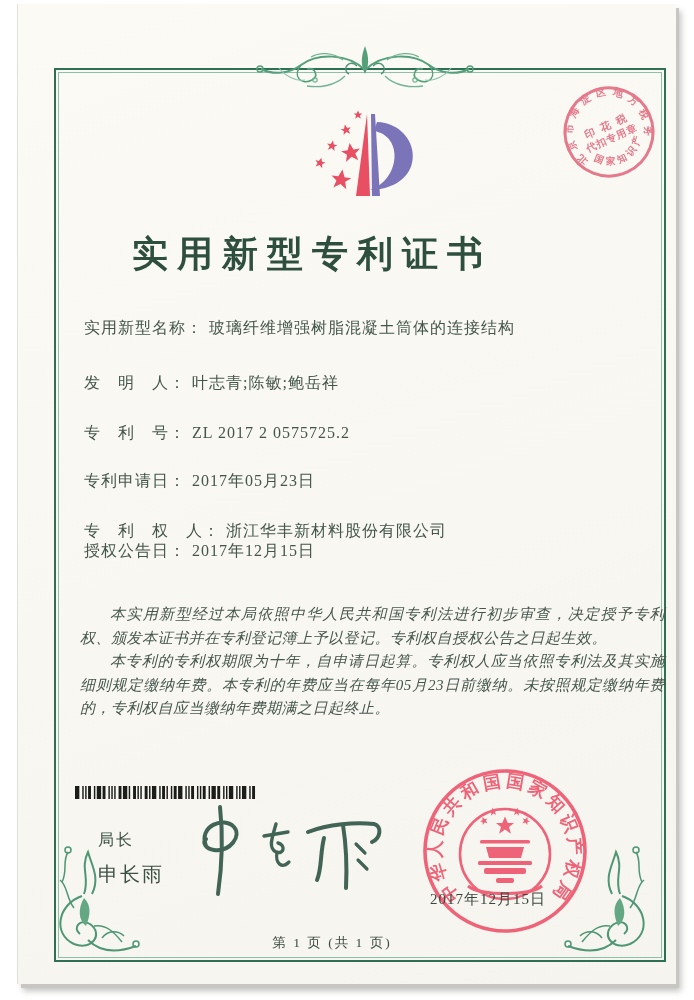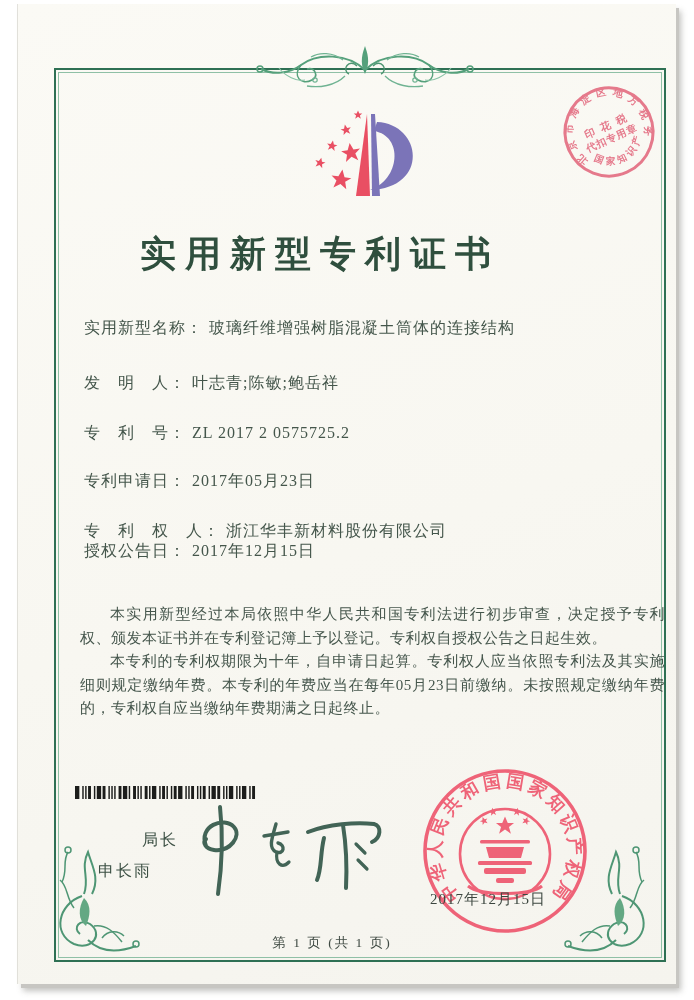--- a/index.html
+++ b/index.html
@@ -7,31 +7,31 @@
          font-family:"Liberation Serif","DejaVu Serif",serif;}
   .sheet{position:absolute;left:18px;top:4px;width:658px;height:980px;
          background:linear-gradient(160deg,#fbfaf5 0%,#f8f7f1 55%,#f5f4ee 100%);
          box-shadow:3px 4px 0 #c7c6c2, 5px 7px 6px rgba(120,120,114,.45), -1px 0 0 #e3e2dd;}
   .frame{position:absolute;left:36px;top:64px;width:608px;height:890px;
          border:2px solid #2e7054;}
   .frame-inner{position:absolute;inset:2px;border:1px solid #8fc0a6;}
   .txt{position:absolute;color:#3d4f45;}
   .cert-no{left:66px;top:116px;font-size:16px;letter-spacing:3px;color:#41554a;}
   .logo{position:absolute;left:276px;top:96px;}
-  .title{left:36px;top:226px;width:532px;text-align:center;font-size:36px;letter-spacing:9px;
+  .title{left:28px;top:226px;width:532px;text-align:center;font-size:36px;letter-spacing:9px;
          font-weight:600;color:#2f4f3e;}
   .field{position:absolute;left:66px;font-size:16px;line-height:24px;color:#44564b;white-space:nowrap;}
   .field .lbl{letter-spacing:1px;}
   .field .val{margin-left:6px;letter-spacing:1px;}
   .paras{position:absolute;left:62px;top:599px;width:585px;font-size:15px;line-height:23.5px;
-         color:#45564c;text-align:justify;}
+         color:#45564c;text-align:justify;font-style:italic;}
   .paras p{margin:0;text-indent:2em;letter-spacing:.5px;}
   .barcode{position:absolute;left:57px;top:782px;}
-  .boss-title{left:80px;top:826px;font-size:16px;letter-spacing:2px;color:#3c5044;margin-left:44px;}
-  .boss-name{left:80px;top:857px;font-size:16px;letter-spacing:2px;color:#3c5044;}
+  .boss-title{left:80px;top:826px;font-size:16px;letter-spacing:2px;color:#3c5044;}
+  .boss-name{left:80px;top:857px;font-size:20px;letter-spacing:2px;color:#3c5044;}
   .signature{position:absolute;left:158px;top:790px;}
   .seal{position:absolute;left:402px;top:762px;opacity:.88;}
   .seal-date{left:412px;top:886px;font-size:15px;letter-spacing:1px;color:#3b463f;z-index:5;}
   .stamp{position:absolute;left:541px;top:78px;transform:rotate(-24deg);opacity:.85;}
   .footer{left:36px;top:930px;width:556px;text-align:center;font-size:13.5px;letter-spacing:2px;color:#3f4a43;}
   .orn{position:absolute;}
   .orn-top{left:227px;top:40px;}
   .orn-bl{left:26px;top:834px;}
   .orn-br{left:546px;top:834px;transform:scaleX(-1);}
 </style>

